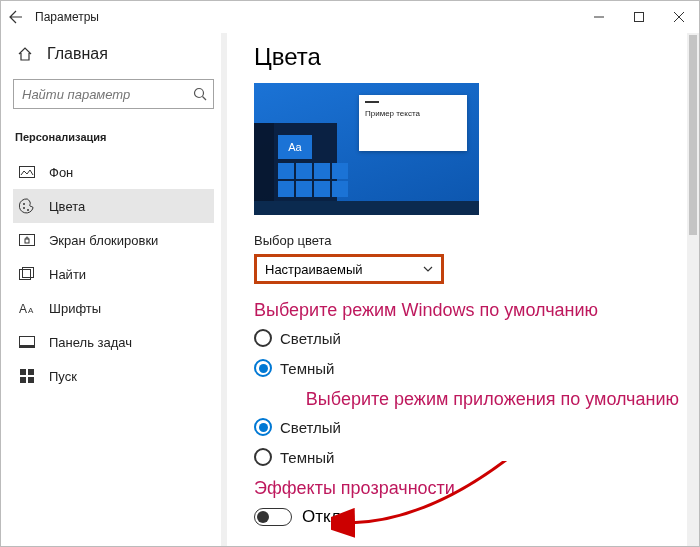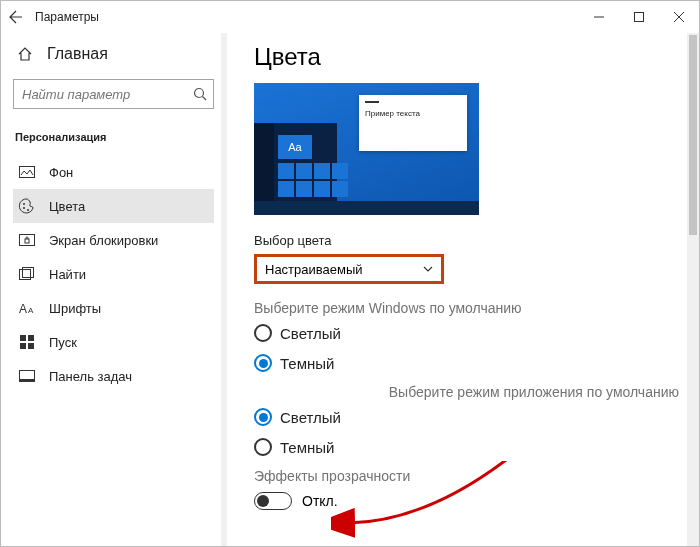--- a/index.html
+++ b/index.html
@@ -27,26 +27,26 @@
   .preview .startmenu { position: absolute; bottom: 14px; left: 0; width: 83px; height: 78px; background: rgba(10,30,60,0.95); }
   .preview .startmenu .left { position: absolute; left: 0; top: 0; bottom: 0; width: 20px; background: rgba(0,0,0,0.25); }
   .preview .tiles { position: absolute; left: 24px; bottom: 4px; display: grid; grid-template-columns: repeat(4, 16px); grid-auto-rows: 16px; gap: 2px; }
   .preview .tiles div { background: #1b73d6; }
   .preview .tile-aa { position: absolute; left: 24px; top: 12px; width: 34px; height: 24px; background: #1b73d6; display:flex; align-items:center; justify-content:center; color:#fff; font-size:11px; }
   .preview .window { position: absolute; right: 12px; top: 12px; width: 108px; height: 56px; background: #fff; box-shadow: 0 1px 4px rgba(0,0,0,0.3); padding: 6px; }
   .preview .window .dash { width: 14px; height: 2px; background: #333; margin-bottom: 6px; }
   .preview .window .txt { font-size: 8px; color: #222; }
   .field-label { font-size: 13px; color: #222; margin-bottom: 6px; }
   .select { border: 3px solid #c2410c; width: 190px; height: 30px; display: flex; align-items: center; justify-content: space-between; padding: 0 8px; font-size: 13px; margin-bottom: 16px; }
-  .group-label { font-size: 14px; color: #737373; margin-bottom: 8px; }
+  .group-label { font-size: 18px; color: #be185d; margin-bottom: 8px; }
   .radio { display: flex; align-items: center; gap: 8px; font-size: 15px; color: #222; margin-bottom: 12px; }
   .radio .circle { width: 18px; height: 18px; border: 2px solid #333; border-radius: 50%; display: flex; align-items: center; justify-content: center; }
   .radio.checked .circle { border-color: #0078d4; }
   .radio.checked .circle::after { content:""; width: 9px; height: 9px; background:#0078d4; border-radius:50%; }
-  .toggle-row { display: flex; align-items: center; gap: 10px; font-size: 14px; margin-top: 4px; }
+  .toggle-row { display: flex; align-items: center; gap: 10px; font-size: 17px; margin-top: 4px; }
   .toggle { width: 38px; height: 18px; border: 1px solid #333; border-radius: 10px; position: relative; }
   .toggle .knob { position: absolute; left: 2px; top: 2px; width: 12px; height: 12px; background: #333; border-radius: 50%; }
   .main-vscroll { position: absolute; right: 0; top: 0; bottom: 0; width: 12px; background: #f0f0f0; }
   .main-vscroll .thumb { position: absolute; top: 2px; left: 2px; right: 2px; height: 200px; background: #c4c4c4; }
   .arrow-annotation { position: absolute; left: 330px; top: 460px; pointer-events: none; }
   svg { display:block; }
 </style>
 </head>
 <body>
 
@@ -145,37 +145,37 @@
       <span class="ico">
           <svg width="16" height="14" viewBox="0 0 16 14">
             <text x="0" y="12" font-size="12" fill="#333">A</text>
             <text x="9" y="12" font-size="8" fill="#333">A</text>
           </svg>
         </span>
       <span>Шрифты</span>
     </div>
     <div class="navitem">
       <span class="ico">
+          <svg width="16" height="12" viewBox="0 0 16 12">
+            <rect x="0.5" y="0.5" width="15" height="11" stroke="#333" fill="none"></rect>
+            <rect x="1" y="9" width="14" height="2" fill="#333"></rect>
+          </svg>
+        </span>
+      <span>Панель задач</span>
+    </div>
+    <div class="navitem">
+      <span class="ico">
           <svg width="14" height="14" viewBox="0 0 14 14">
             <rect x="0" y="0" width="6" height="6" fill="#333"></rect>
             <rect x="8" y="0" width="6" height="6" fill="#333"></rect>
             <rect x="0" y="8" width="6" height="6" fill="#333"></rect>
             <rect x="8" y="8" width="6" height="6" fill="#333"></rect>
           </svg>
         </span>
       <span>Пуск</span>
-    </div>
-    <div class="navitem">
-      <span class="ico">
-          <svg width="16" height="12" viewBox="0 0 16 12">
-            <rect x="0.5" y="0.5" width="15" height="11" stroke="#333" fill="none"></rect>
-            <rect x="1" y="9" width="14" height="2" fill="#333"></rect>
-          </svg>
-        </span>
-      <span>Панель задач</span>
     </div>
 
     <div class="vscroll"></div>
   </div>
 
   <div class="main">
     <h1>Цвета</h1>
 
     <div class="preview">
       <div class="startmenu">

